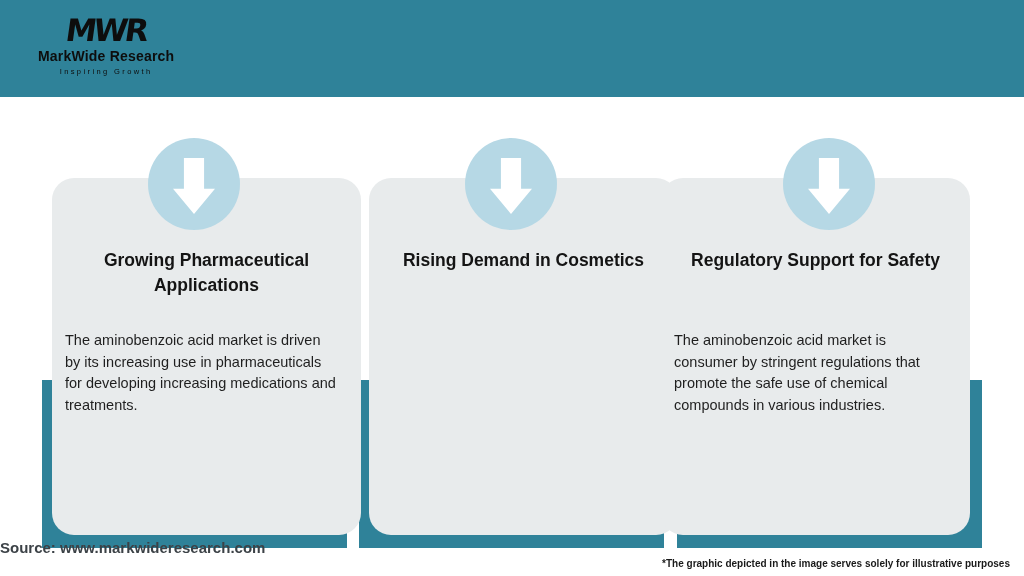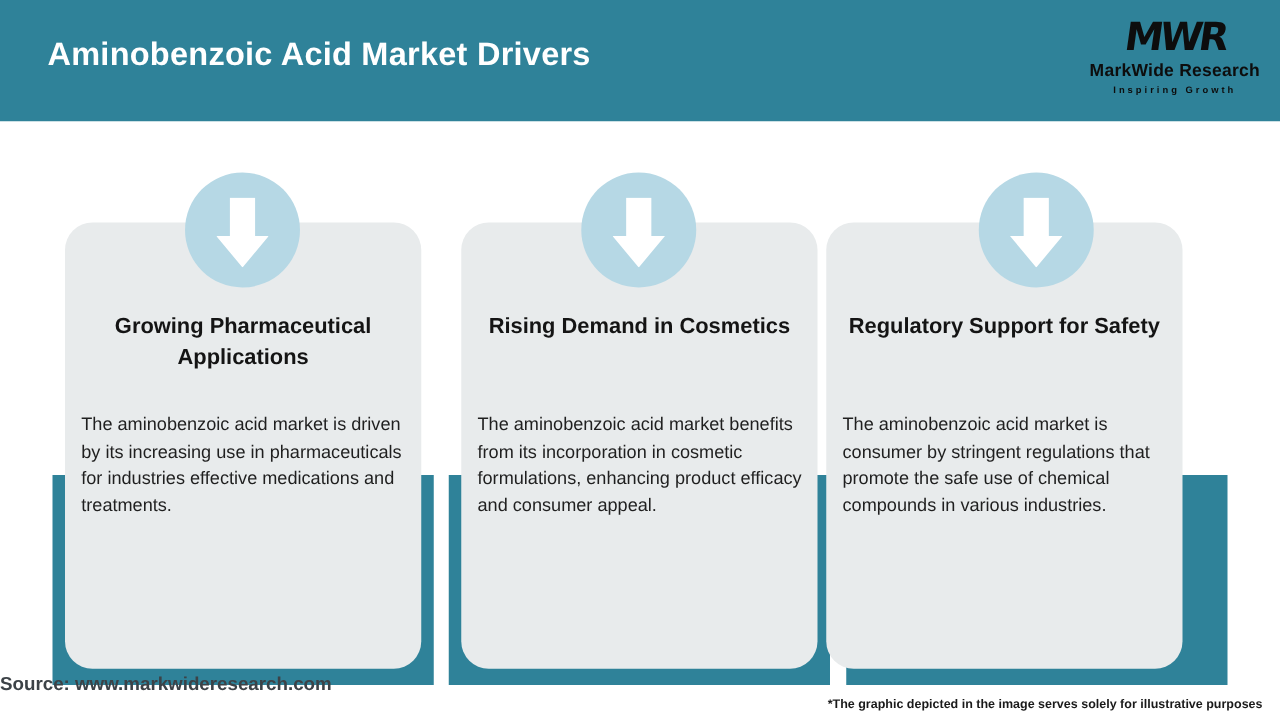--- a/index.html
+++ b/index.html
@@ -19,28 +19,28 @@
   }
   .logo{
     text-align:center;color:#0d0d0d;line-height:1;margin-top:-6px;
     display:flex;flex-direction:column;align-items:center;
   }
   .logo-monogram{
     font-size:31px;font-weight:800;letter-spacing:-3px;
     transform:skewX(-8deg);font-family:"DejaVu Sans","Liberation Sans",sans-serif;
   }
   .logo-name{font-size:14px;font-weight:700;margin-top:3px;letter-spacing:0.2px;}
-  .logo-tagline{font-size:7.5px;font-weight:700;letter-spacing:2.4px;margin-top:5px;}
+  .logo-tagline{font-size:7.5px;font-weight:400;letter-spacing:2.4px;margin-top:5px;}
   
   .band{
     position:absolute;top:380px;height:168px;width:305px;background:#2f8299;
   }
   .band1{left:42px;} .band2{left:359px;} .band3{left:677px;}
   .card{
-    position:absolute;top:178px;height:357px;width:285px;background:#e8ebec;
+    position:absolute;top:178px;height:357px;width:309px;background:#e8ebec;
     border-radius:22px;box-sizing:border-box;
   }
   .card1{left:52px;} .card2{left:369px;} .card3{left:661px;}
   .circle{
     position:absolute;top:138px;width:92px;height:92px;border-radius:50%;
     background:#b6d8e5;display:flex;align-items:center;justify-content:center;
   }
   .circle1{left:148px;} .circle2{left:465px;} .circle3{left:783px;}
   .arrow-down{
     width:42px;height:56px;background:#ffffff;margin-top:4px;
@@ -63,47 +63,42 @@
   .disclaimer{
     position:absolute;right:14px;bottom:7px;font-size:10px;color:#1a1a1a;font-weight:bold;
   }
 </style>
 </head>
 <body>
 
 <div class="stage">
 
   <div class="header">
-    <div class="header-title">Aminobenzoic Acid Market Drivers</div>
     <div class="logo">
       <div class="logo-monogram">MWR</div>
       <div class="logo-name">MarkWide Research</div>
       <div class="logo-tagline">Inspiring Growth</div>
     </div>
   </div>
 
   <div class="band band1"></div>
   <div class="band band2"></div>
   <div class="band band3"></div>
 
   <div class="card card1">
     <div class="card-title">Growing Pharmaceutical
 Applications</div>
     <div class="card-body">The aminobenzoic acid market is driven
 by its increasing use in pharmaceuticals
-for industries effective medications and
+for developing increasing medications and
 treatments.</div>
   </div>
 
   <div class="card card2">
     <div class="card-title">Rising Demand in Cosmetics</div>
-    <div class="card-body">The aminobenzoic acid market benefits
-from its incorporation in cosmetic
-formulations, enhancing product efficacy
-and consumer appeal.</div>
   </div>
 
   <div class="card card3">
     <div class="card-title">Regulatory Support for Safety</div>
     <div class="card-body">The aminobenzoic acid market is
 consumer by stringent regulations that
 promote the safe use of chemical
 compounds in various industries.</div>
   </div>
 

